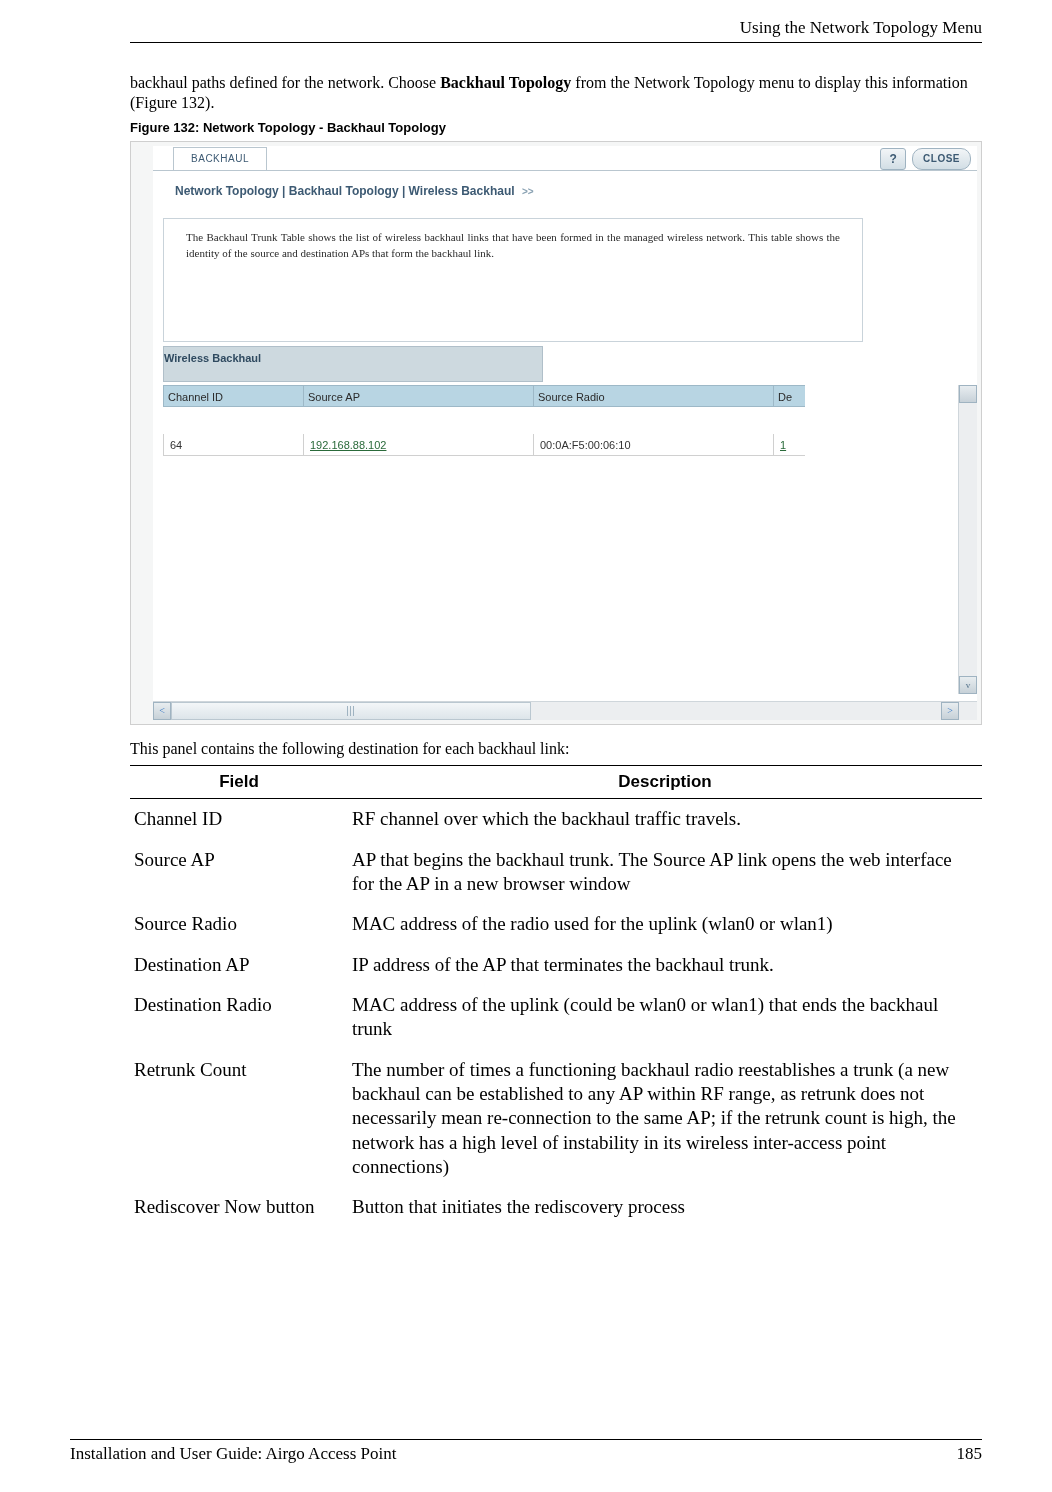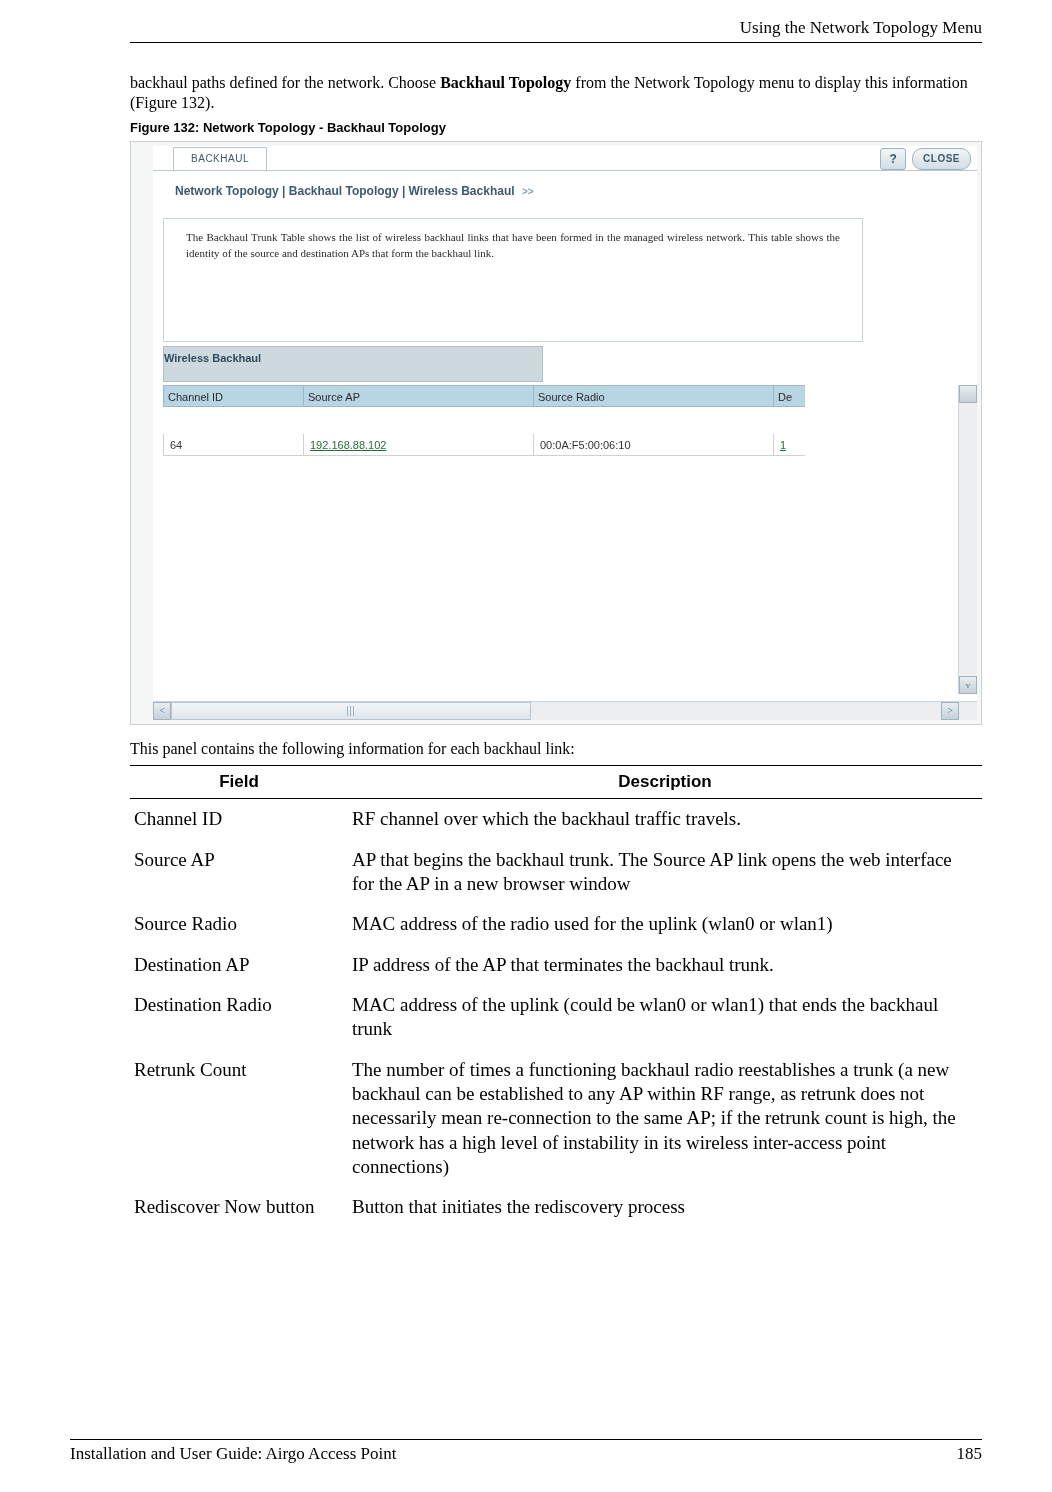--- a/index.html
+++ b/index.html
@@ -381,21 +381,21 @@
       <div class="hscroll">
         <div class="left">&lt;</div>
         <div class="track">
             <div class="grip"></div>
           </div>
         <div class="right">&gt;</div>
       </div>
     </div>
   </div>
 
-  <p class="bodytext">This panel contains the following information for each backhaul link:</p>
+  <p class="bodytext">This panel contains the following destination for each backhaul link:</p>
 
   <table class="field-table">
     <thead>
       <tr>
         <th class="col1">Field</th>
         <th>Description</th>
       </tr>
     </thead>
     <tbody>
       <tr>

